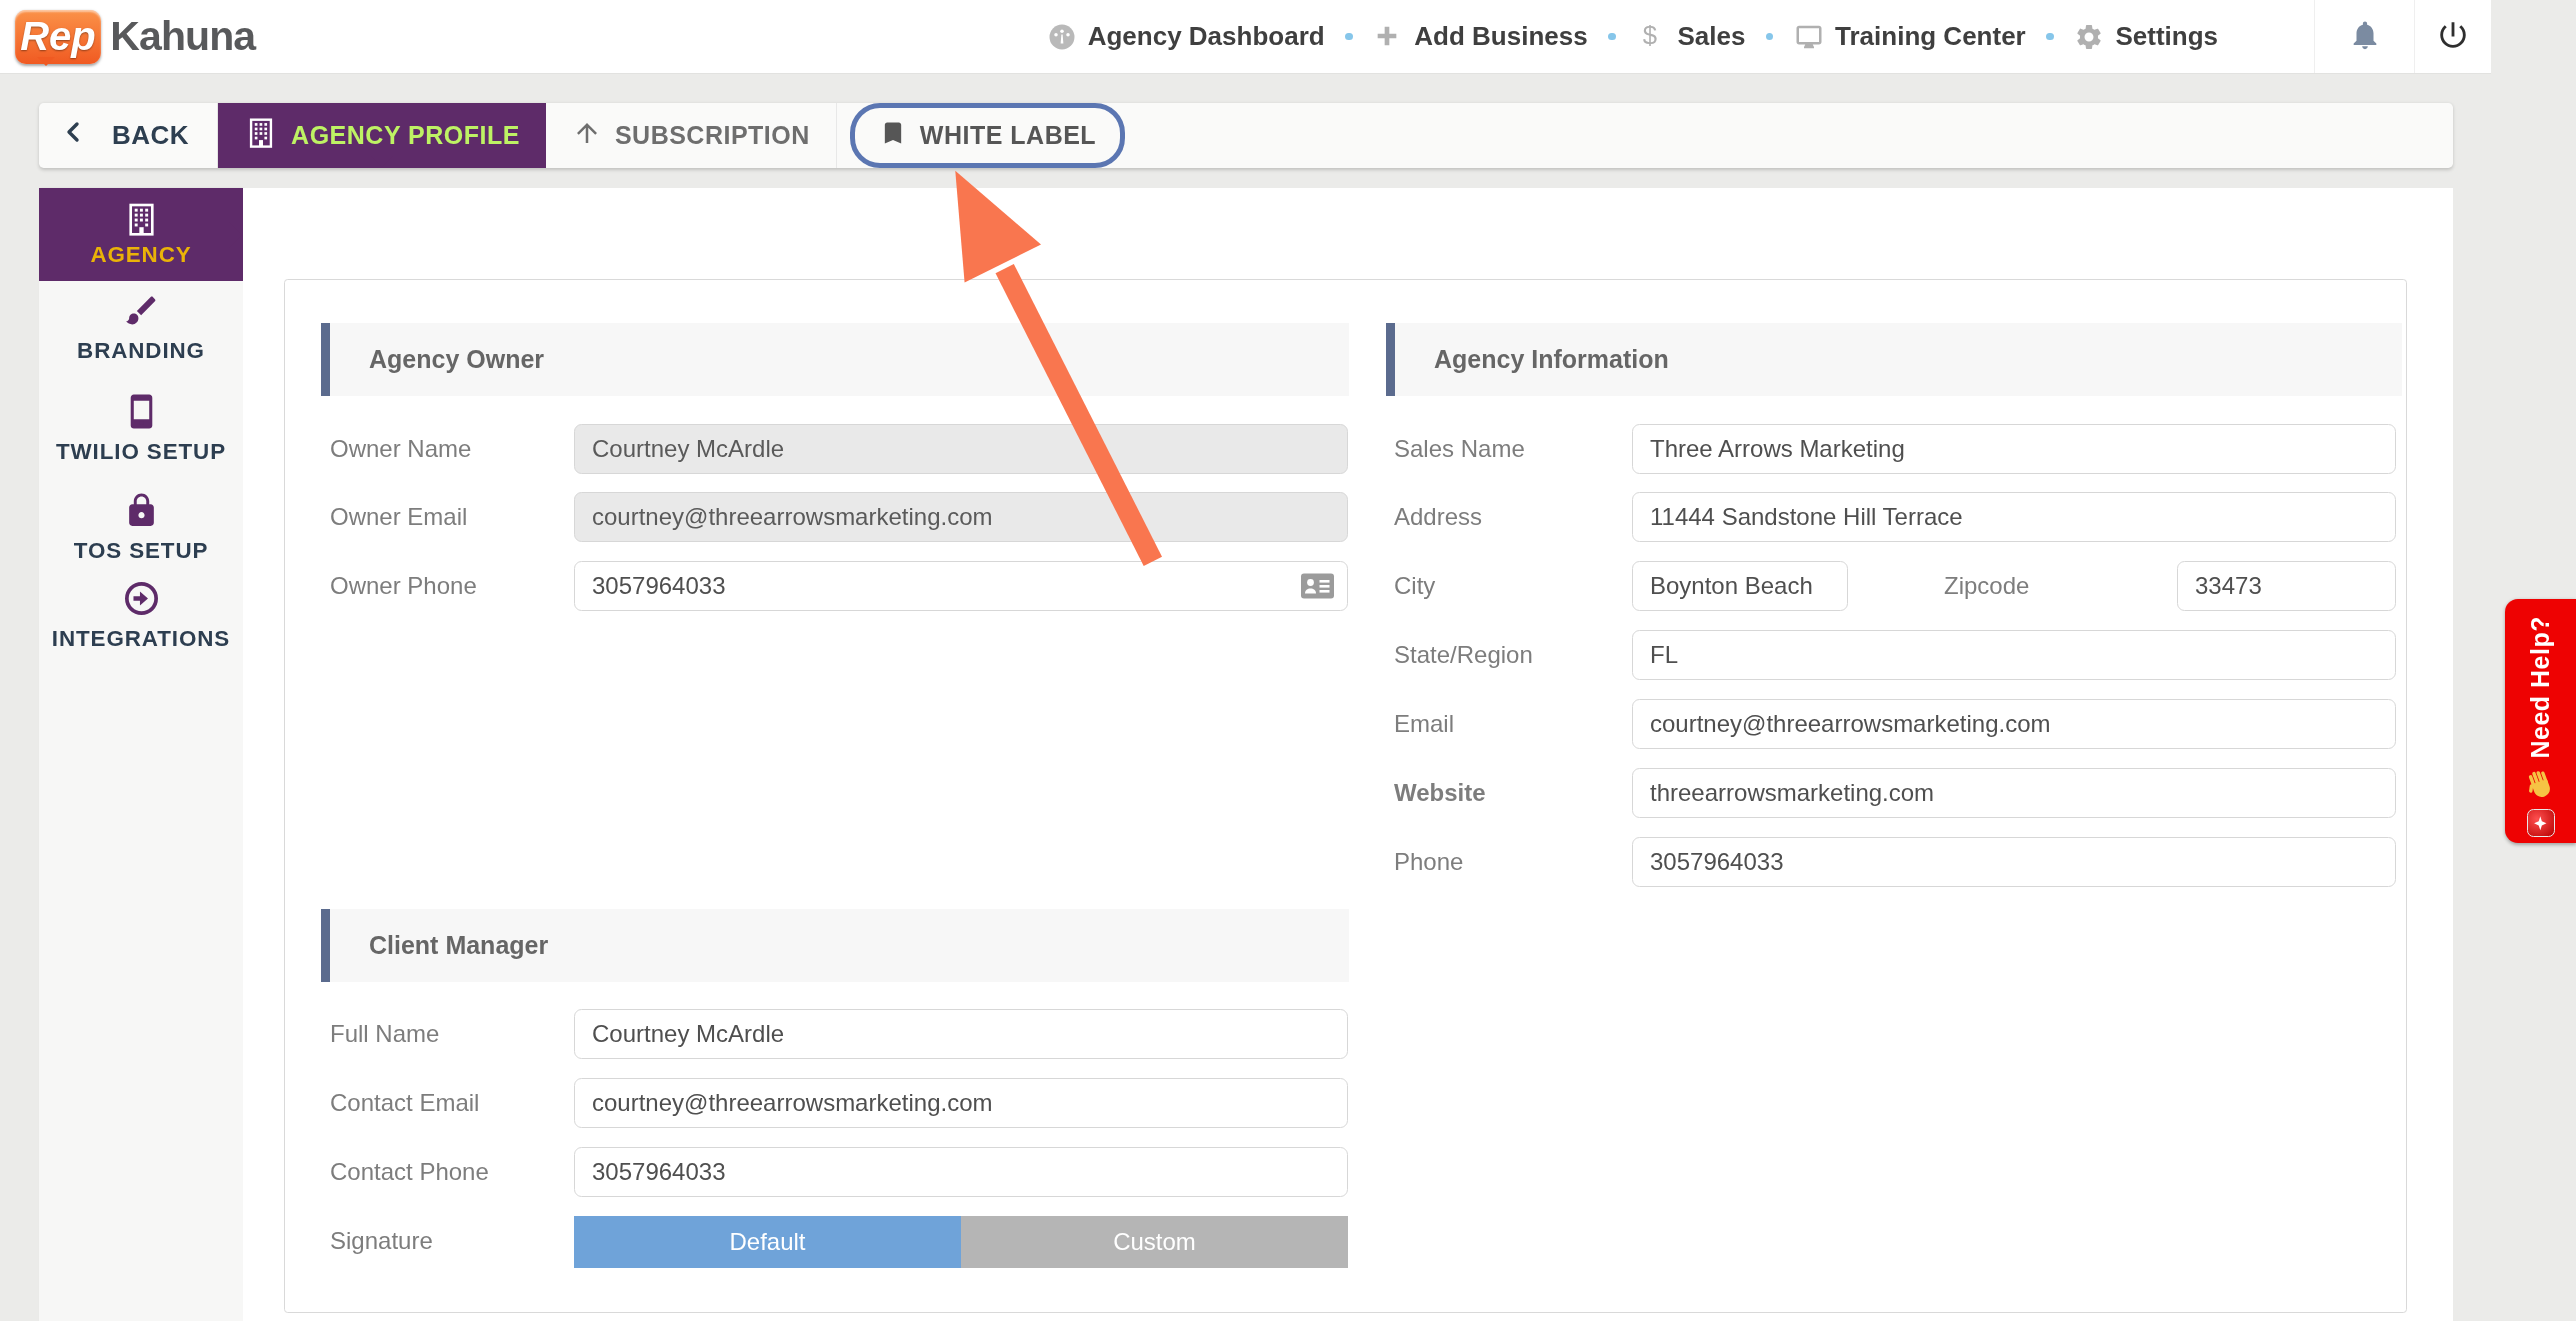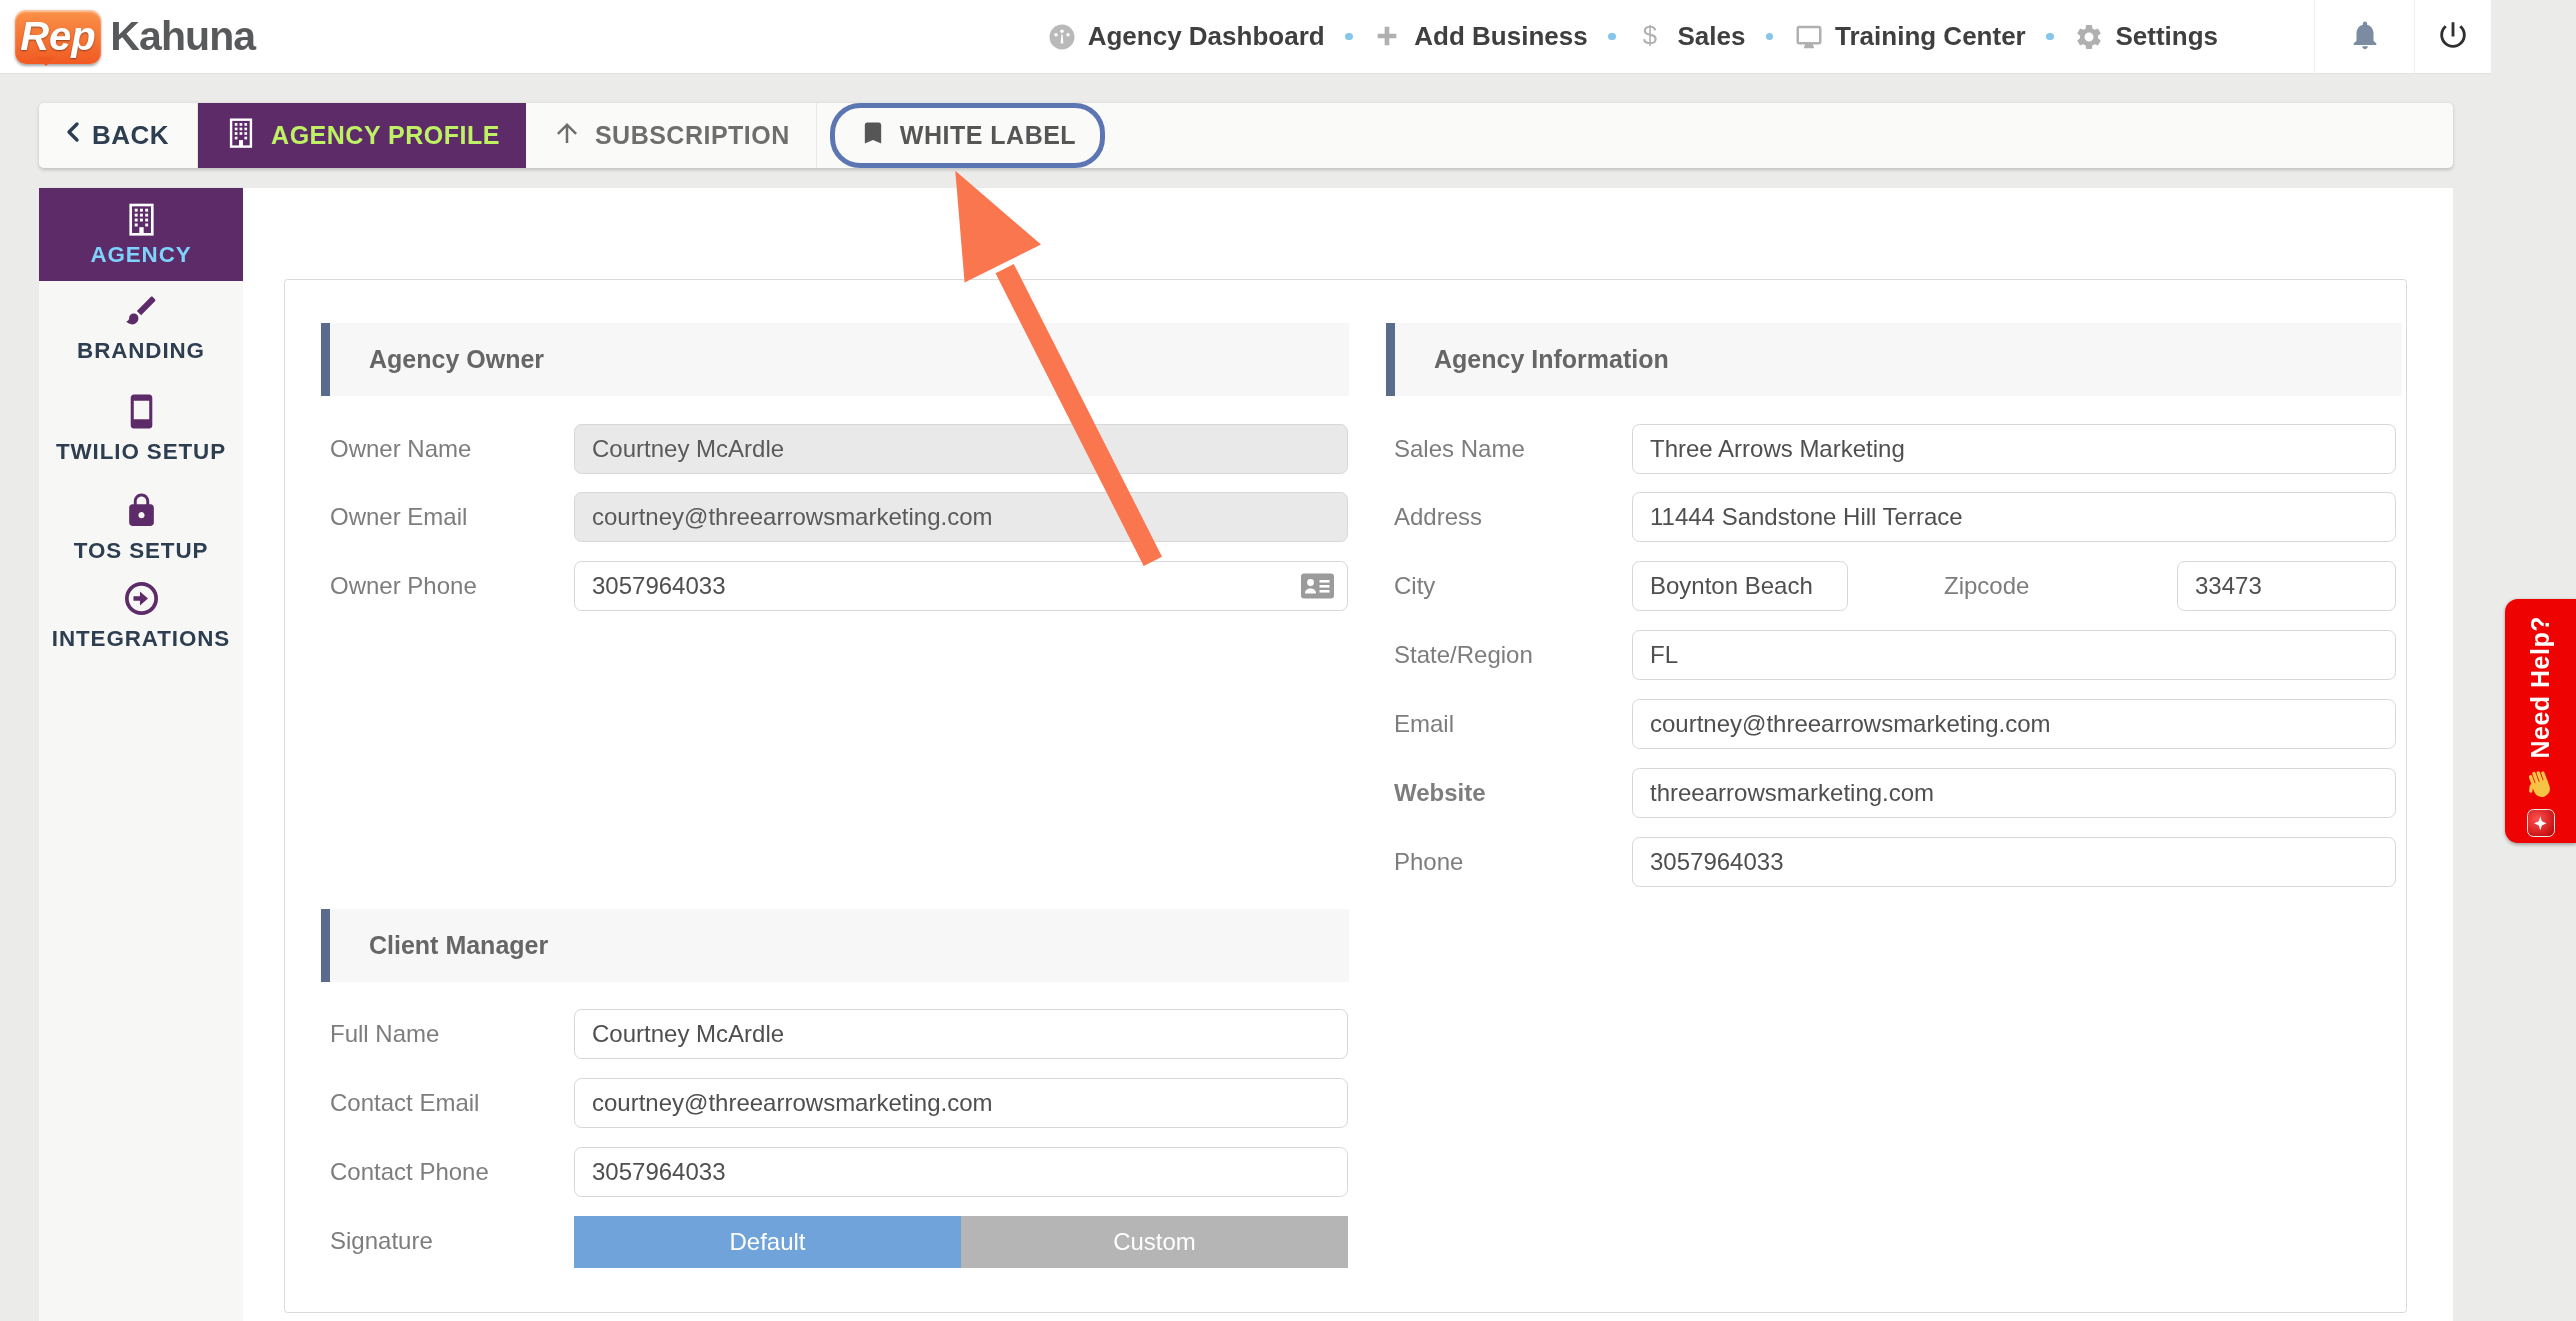--- a/index.html
+++ b/index.html
@@ -43,21 +43,21 @@
   .hdr-cell.bell { left:2314px; width:100px; }
   .hdr-cell.power { left:2414px; width:77px; }
   
   .tabbar {
     position:absolute; left:39px; top:103px; width:2414px; height:65px;
     background:#fafaf9; border-radius:4.7px;
     box-shadow:0 1.9px 3.7px rgba(0,0,0,.18);
     display:flex; align-items:stretch;
   }
   .back-btn {
-    display:flex; align-items:center; gap:6px; padding:0 28px 0 23px;
+    display:flex; align-items:center; gap:26px; padding:0 28px 0 23px;
     font-size:26px; font-weight:bold; color:#2d3e50; letter-spacing:0.5px;
     border-right:0.9px solid #e4e4e4; cursor:pointer;
   }
   .tab {
     display:flex; align-items:center; gap:13px; padding:0 26px;
     font-size:25px; font-weight:bold; color:#6e6e6e; letter-spacing:0.5px; cursor:pointer;
   }
   .tab.active {
     position:relative; background:#5e2b69; color:#bef264;
   }
@@ -77,21 +77,21 @@
   .side-item { position:absolute; left:0; width:100%; text-align:center; cursor:pointer; }
   .side-item .icn { display:inline-flex; width:37px; height:37px; }
   .side-item .lbl {
     display:block; margin-top:5.6px; font-size:22.4px; font-weight:bold;
     color:#2d3e50; letter-spacing:0.9px;
   }
   .side-item.active {
     top:0; height:93px; background:#5e2b69;
     display:flex; flex-direction:column; align-items:center; justify-content:center;
   }
-  .side-item.active .lbl { color:#7dd3fc; margin-top:3.7px; }
+  .side-item.active .lbl { color:#eab308; margin-top:3.7px; }
   .side-item.active::after {
     content:""; position:absolute; right:-12px; top:50%; margin-top:-13px;
     border:13px solid transparent; border-left-color:#5e2b69;
   }
   
   .main { position:absolute; left:243px; top:188px; width:2210px; bottom:0; background:#ffffff; }
   .card {
     position:absolute; left:41px; top:91px; width:2123px; height:1034px;
     background:#fff; border:0.9px solid #d9d9d9; border-radius:3.7px;
   }

